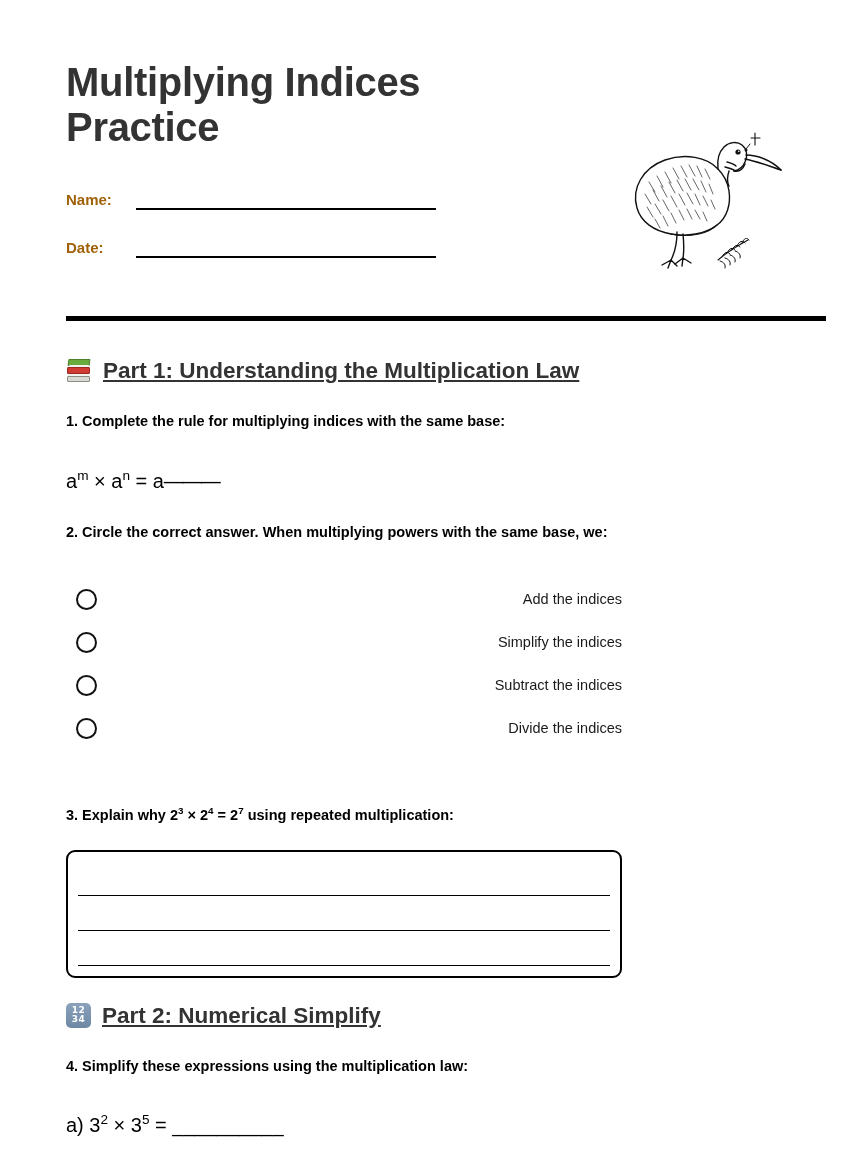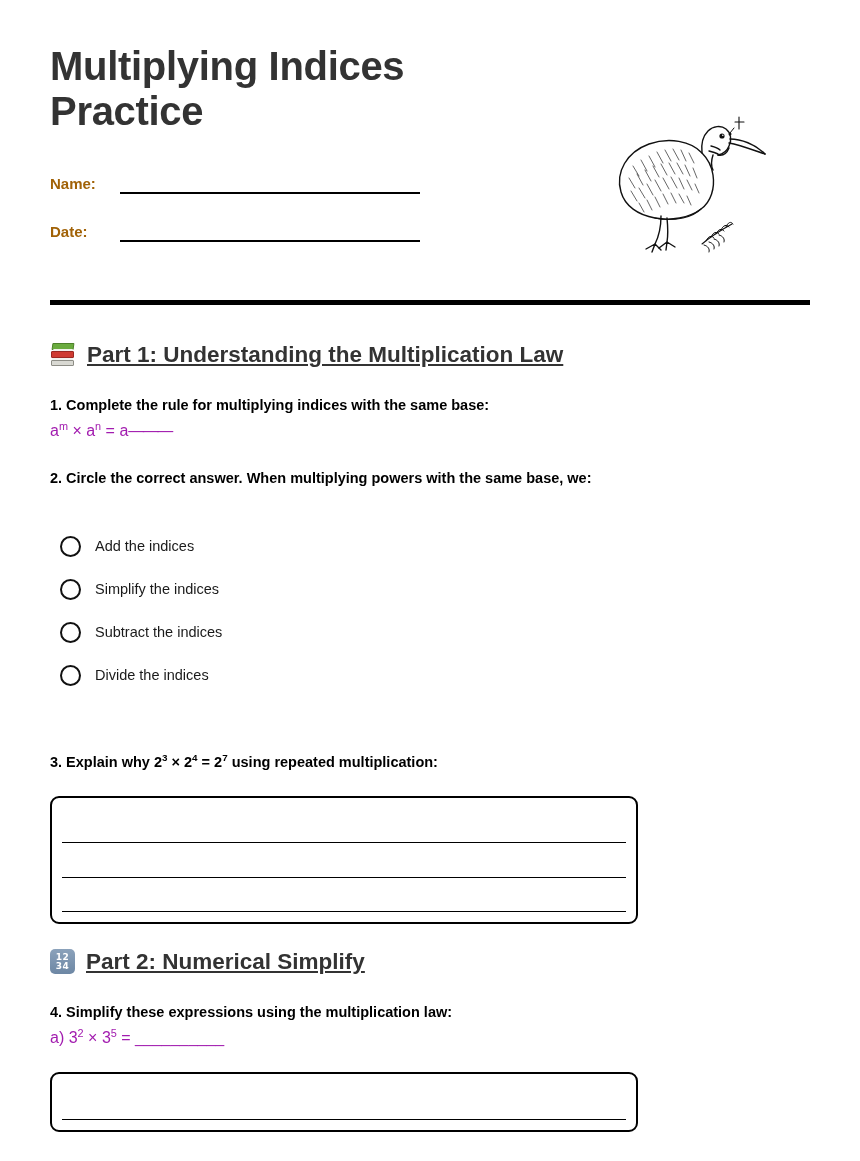--- a/index.html
+++ b/index.html
@@ -14,21 +14,21 @@
     position: relative;
     overflow: hidden;
     font-family: "Liberation Sans", sans-serif;
     color: #000000;
     -webkit-font-smoothing: antialiased;
   }
   .page {
     position: relative;
     width: 688px;
     height: 1161px;
-    padding: 0;
+    padding: 16px;
   }
 
   
   .header-zone {
     position: relative;
     padding: 44px 50px 0 50px;
     height: 300px;
   }
   .doc-title {
     font-size: 40px;
@@ -161,24 +161,24 @@
   }
 
   .question {
     font-size: 14.5px;
     font-weight: bold;
     color: #000000;
     margin-top: 28px;
     line-height: 1.35;
   }
   .expr {
-    font-size: 16px;
+    font-size: 20px;
     font-weight: normal;
-    color: #a21caf;
-    margin-top: 4px;
+    color: #000000;
+    margin-top: 36px;
     line-height: 1.35;
   }
   .expr sup, .question sup {
     font-size: 0.68em;
     vertical-align: super;
     line-height: 0;
   }
   .blank-dash {
     letter-spacing: -1.5px;
   }
@@ -186,20 +186,21 @@
   
   .options {
     margin-top: 36px;
   }
   .option-row {
     display: flex;
     align-items: center;
     gap: 14px;
     height: 43px;
     padding-left: 10px;
+    justify-content: space-between;
   }
   .radio-circle {
     width: 21px;
     height: 21px;
     flex: 0 0 21px;
     border: 2.6px solid #111111;
     border-radius: 50%;
     background: #ffffff;
   }
   .option-label {

